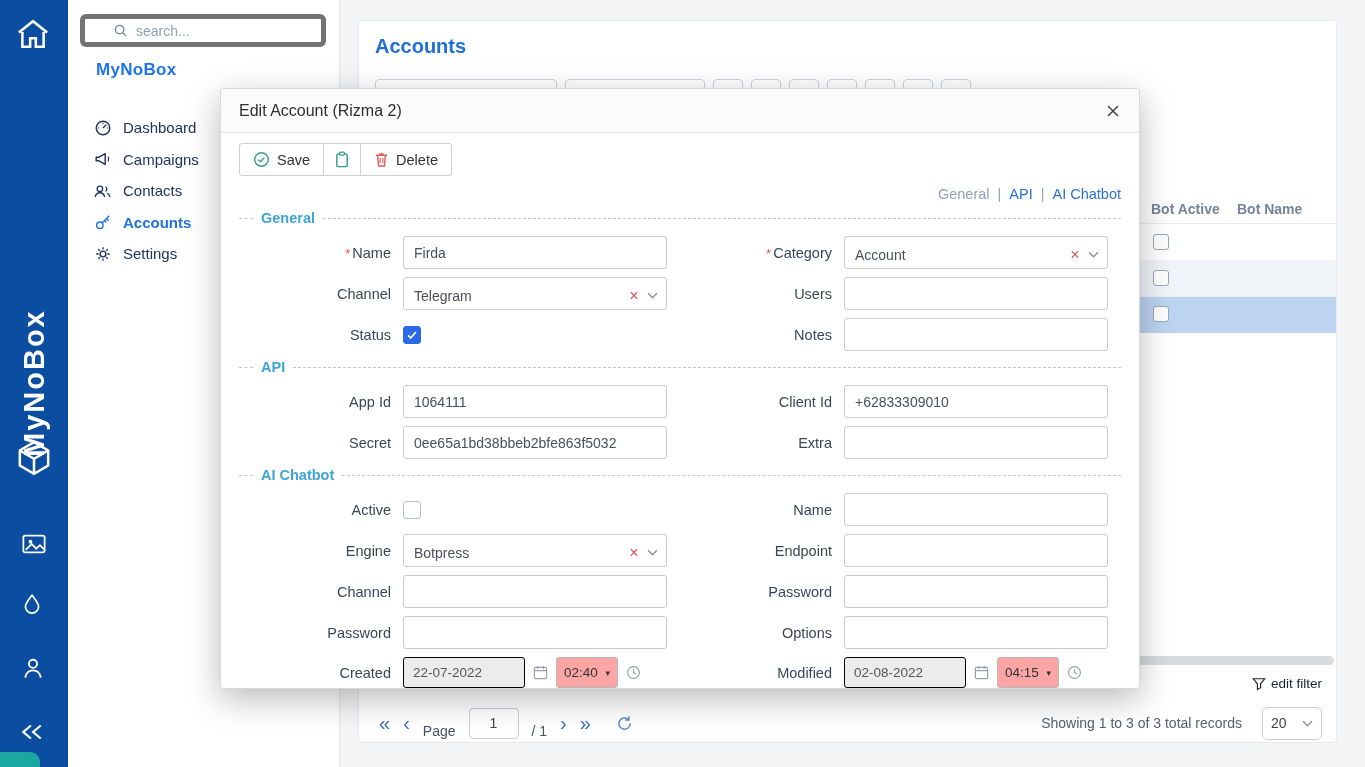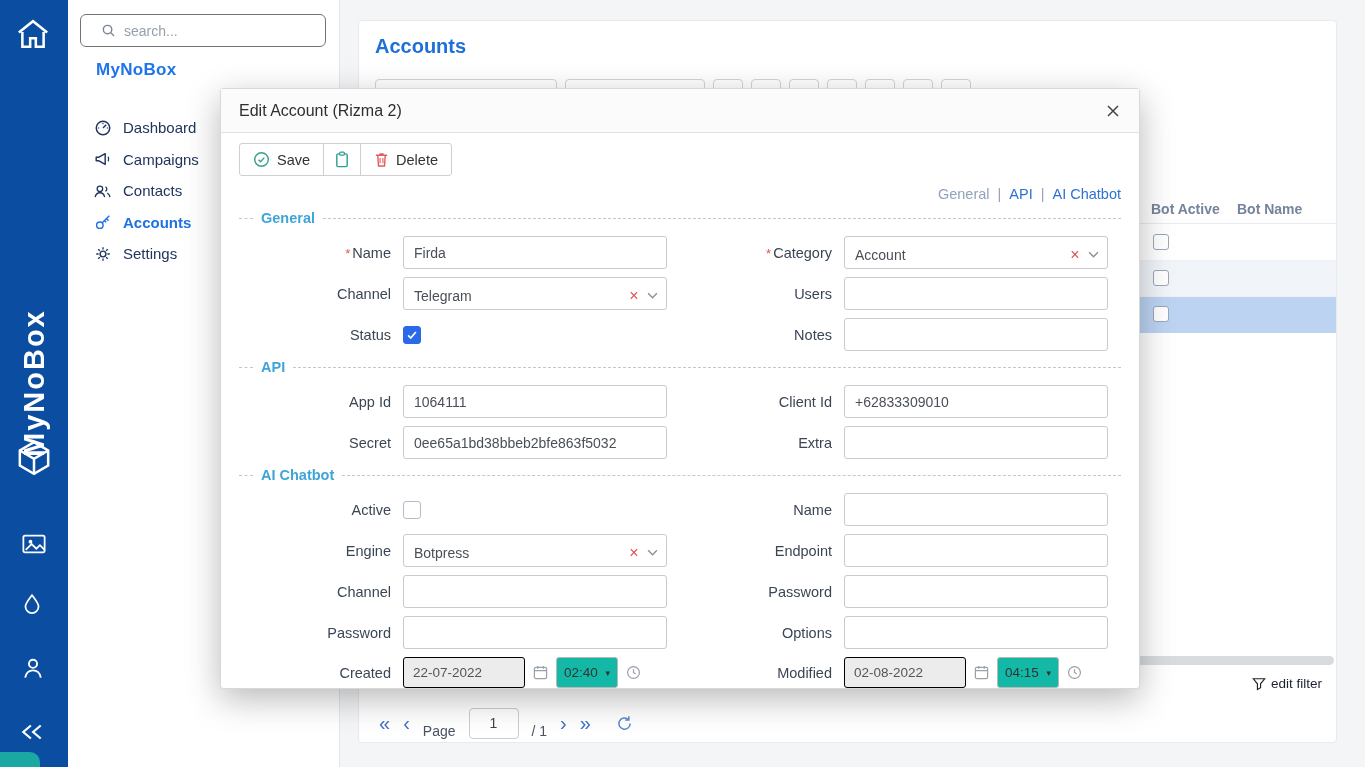--- a/index.html
+++ b/index.html
@@ -18,22 +18,22 @@
   .rail-ic { position:absolute; left:21px; }
   .rail-ic.g { top:532px; } .rail-ic.d { top:593px; } .rail-ic.p { top:656px; }
   .rail-collapse { position:absolute; left:20px; top:722px; cursor:pointer; }
   .rail-accent { position:absolute; left:0; bottom:0; width:40px; height:15px;
     background:#1ba8a2; border-top-right-radius:10px; }
 
   
   .sidebar { position:absolute; left:68px; top:0; width:272px; height:767px;
     background:#fff; border-right:1px solid #e3e6eb; z-index:4; }
   .search-box { position:absolute; left:12px; top:14px; width:246px; height:33px;
-    border:1px solid #737373; border-radius:6px; display:flex; align-items:center;
-    gap:8px; padding:0 20px; background:#fff; }
+    border:5px solid #737373; border-radius:6px; display:flex; align-items:center;
+    gap:8px; padding:0 28px; background:#fff; }
   .search-box input { border:none; outline:none; flex:1; font-size:14px; color:#6b7280;
     font-family:"Liberation Sans", sans-serif; }
   .search-box input::placeholder { color:#96a0ad; }
   .sb-brand { position:absolute; left:28px; top:60px; font-size:17px; font-weight:bold;
     color:#1e74e8; letter-spacing:.3px; }
   .menu { position:absolute; left:25px; top:112px; width:220px; }
   .menu-item { height:31.5px; display:flex; align-items:center; gap:11px;
     font-size:15px; color:#21345f; cursor:pointer; }
   .menu-item .mi-ic { width:19px; display:flex; justify-content:center; }
   .menu-item.active { color:#1f72e3; font-weight:bold; }
@@ -125,21 +125,21 @@
   .cb { width:18px; height:18px; border:1px solid #b6bcc6; border-radius:3px; background:#fff;
     display:inline-flex; align-items:center; justify-content:center; cursor:pointer; }
   .cb svg { visibility:hidden; }
   .cb.on { background:#2a6ae8; border-color:#2a6ae8; }
   .cb.on svg { visibility:visible; }
 
   .dt-group { display:flex; align-items:center; gap:5px; }
   .date-in { width:122px; height:31px; background:#ececec; border:1px solid #000000;
     border-radius:3px; padding:12px 9px; font-size:13.5px; color:#555; outline:none;
     font-family:"Liberation Sans", sans-serif; }
-  .time-sel { width:62px; height:31px; background:#14b8a6; border:1px solid #b8b8b8;
+  .time-sel { width:62px; height:31px; background:#fca5a5; border:1px solid #b8b8b8;
     border-radius:3px; display:flex; align-items:center; justify-content:space-between;
     padding:0 7px; font-size:13.5px; color:#333; cursor:pointer; }
   .tchev { font-size:9px; color:#333; }
   .mini-ic { color:#9aa0a9; display:flex; margin:0 3px; cursor:pointer; }
 </style>
 </head>
 <body>
 
 <div id="app">
 
@@ -295,20 +295,31 @@
         <input class="pg-input" value="1" style="">
         <span class="pg-label">/ 1</span>
         <span class="pg-ic">›</span>
         <span class="pg-ic">»</span>
         <span class="pg-refresh">
           <svg width="17" height="17" viewBox="0 0 18 18">
               <path d="M15 9a6 6 0 1 1-1.8-4.2" fill="none" stroke="currentColor" stroke-width="1.6"></path>
               <path d="M13.6 1.4v3.8H9.8" fill="none" stroke="currentColor" stroke-width="1.6"></path>
             </svg>
         </span>
+      </div>
+      <div class="pager-right">
+        <span class="pg-summary">Showing 1 to 3 of 3 total records</span>
+        <div class="size-select">
+          <span>20</span>
+          <span class="chev">
+            <svg width="11" height="7" viewBox="0 0 12 8">
+                <path d="M1 1.5l5 5 5-5" fill="none" stroke="#8a8f99" stroke-width="1.6"></path>
+              </svg>
+          </span>
+        </div>
       </div>
     </div>
   </div>
 
   <div class="modal">
     <div class="modal-head">
       <span class="modal-title">Edit Account (Rizma 2)</span>
       <span class="modal-close">
         <svg width="16" height="16" viewBox="0 0 16 16">
             <path d="M3 3l10 10M13 3L3 13" stroke="#444" stroke-width="1.5"></path>

